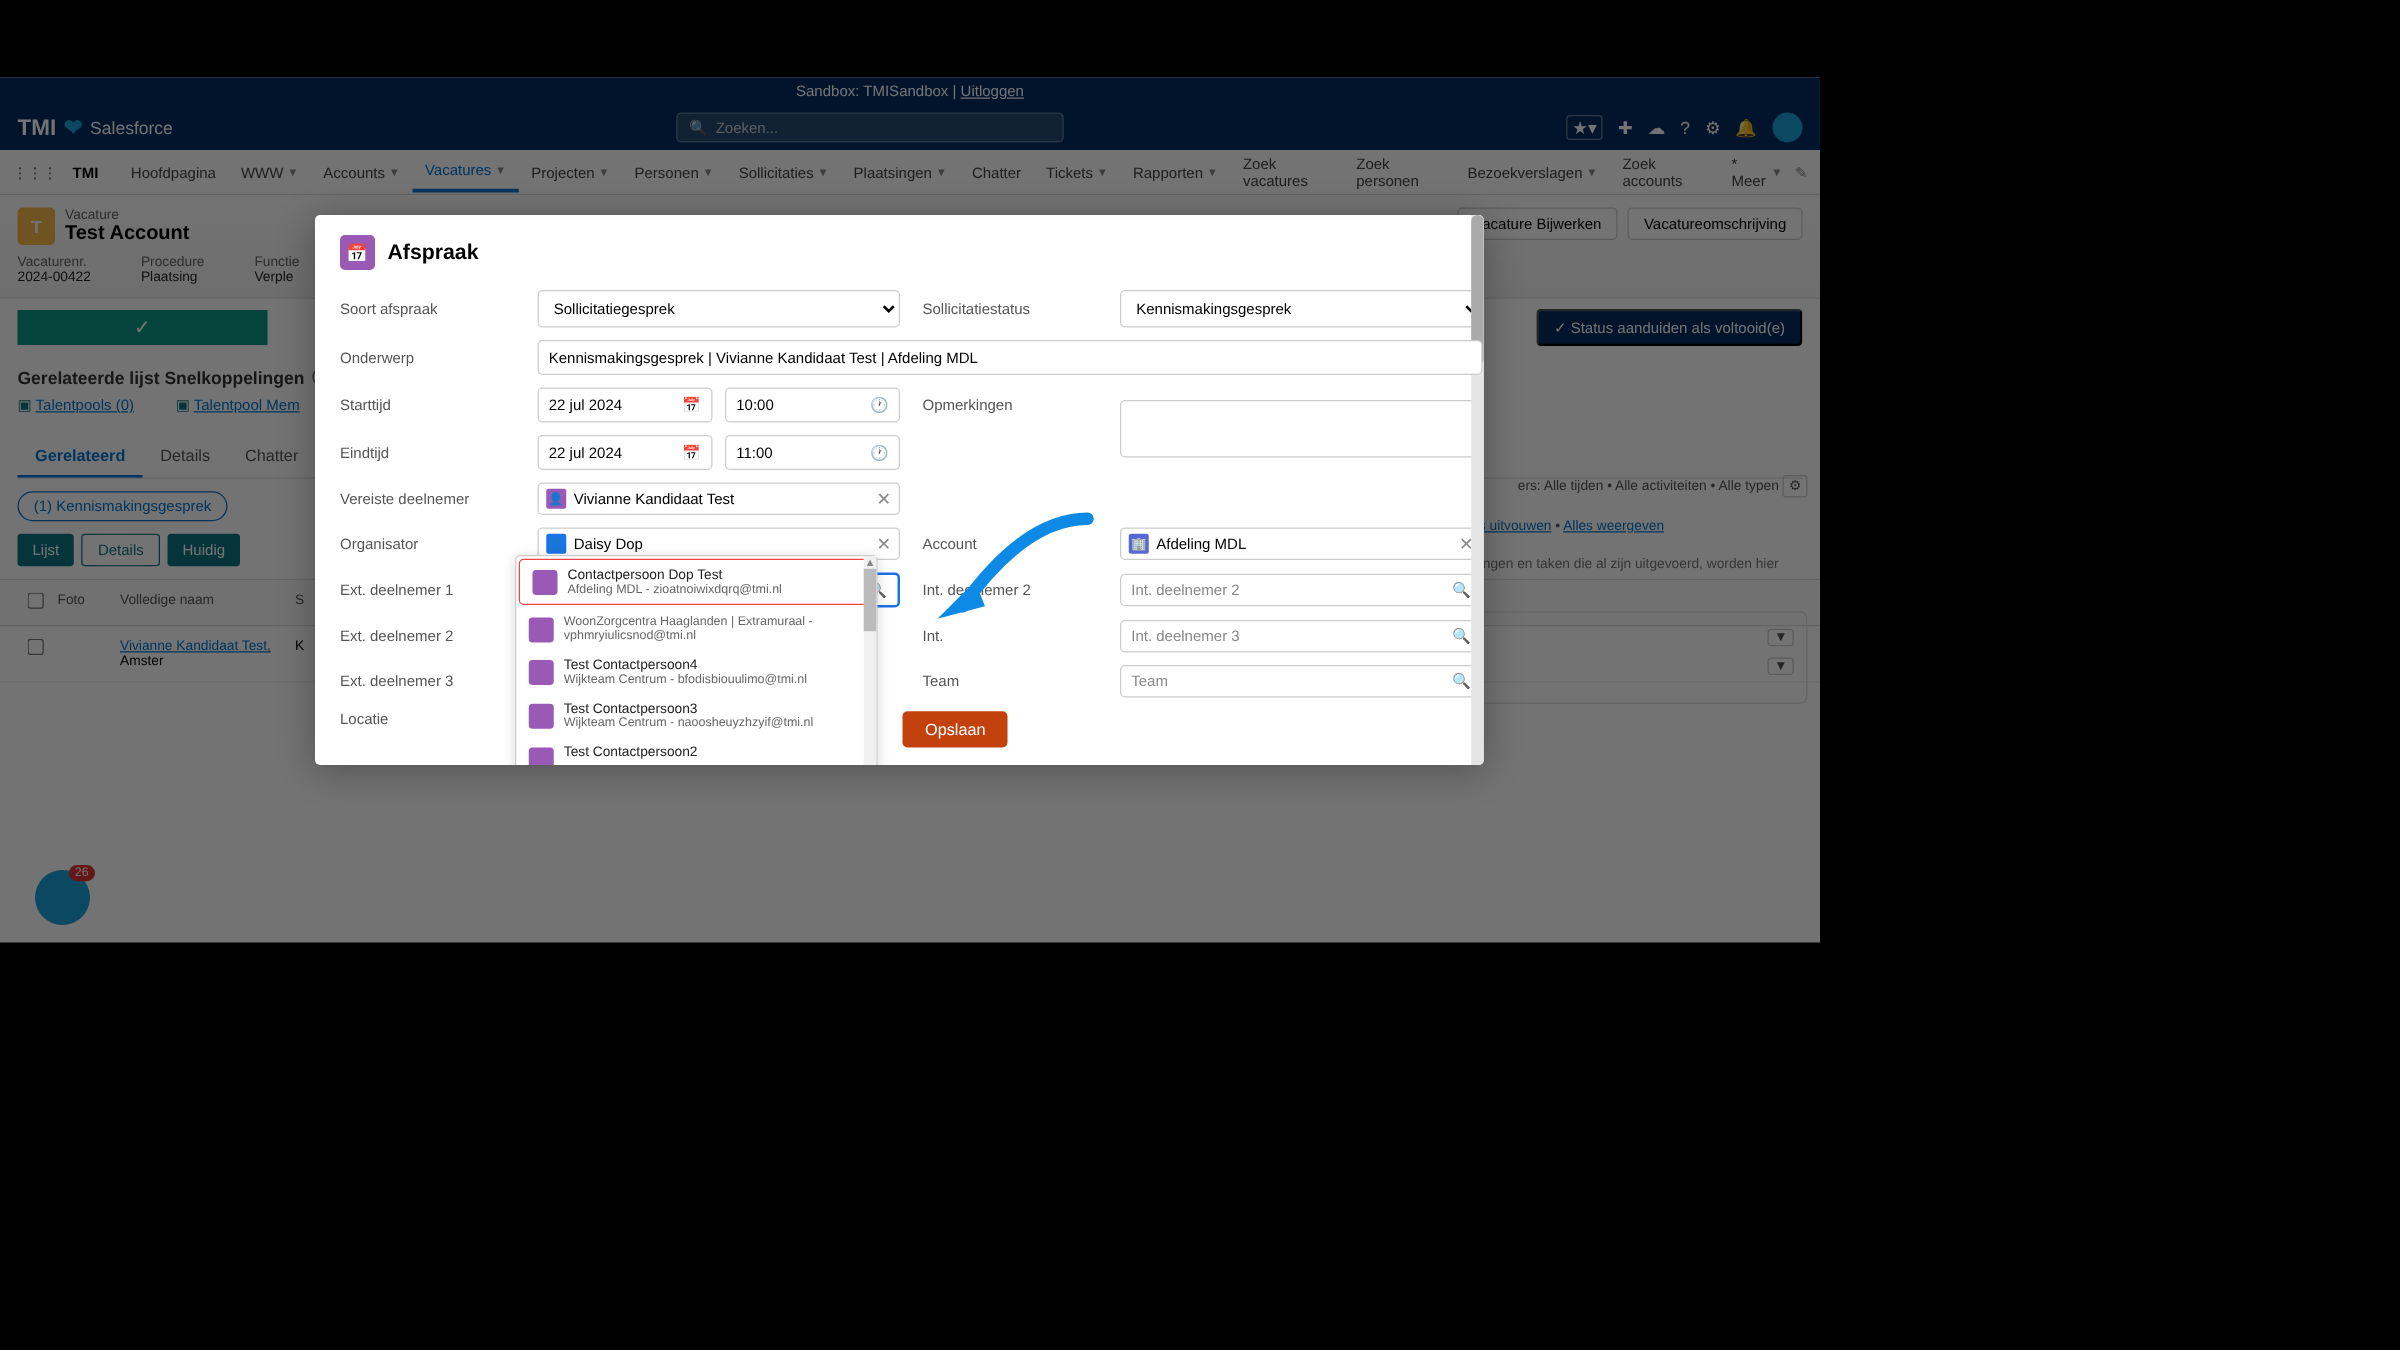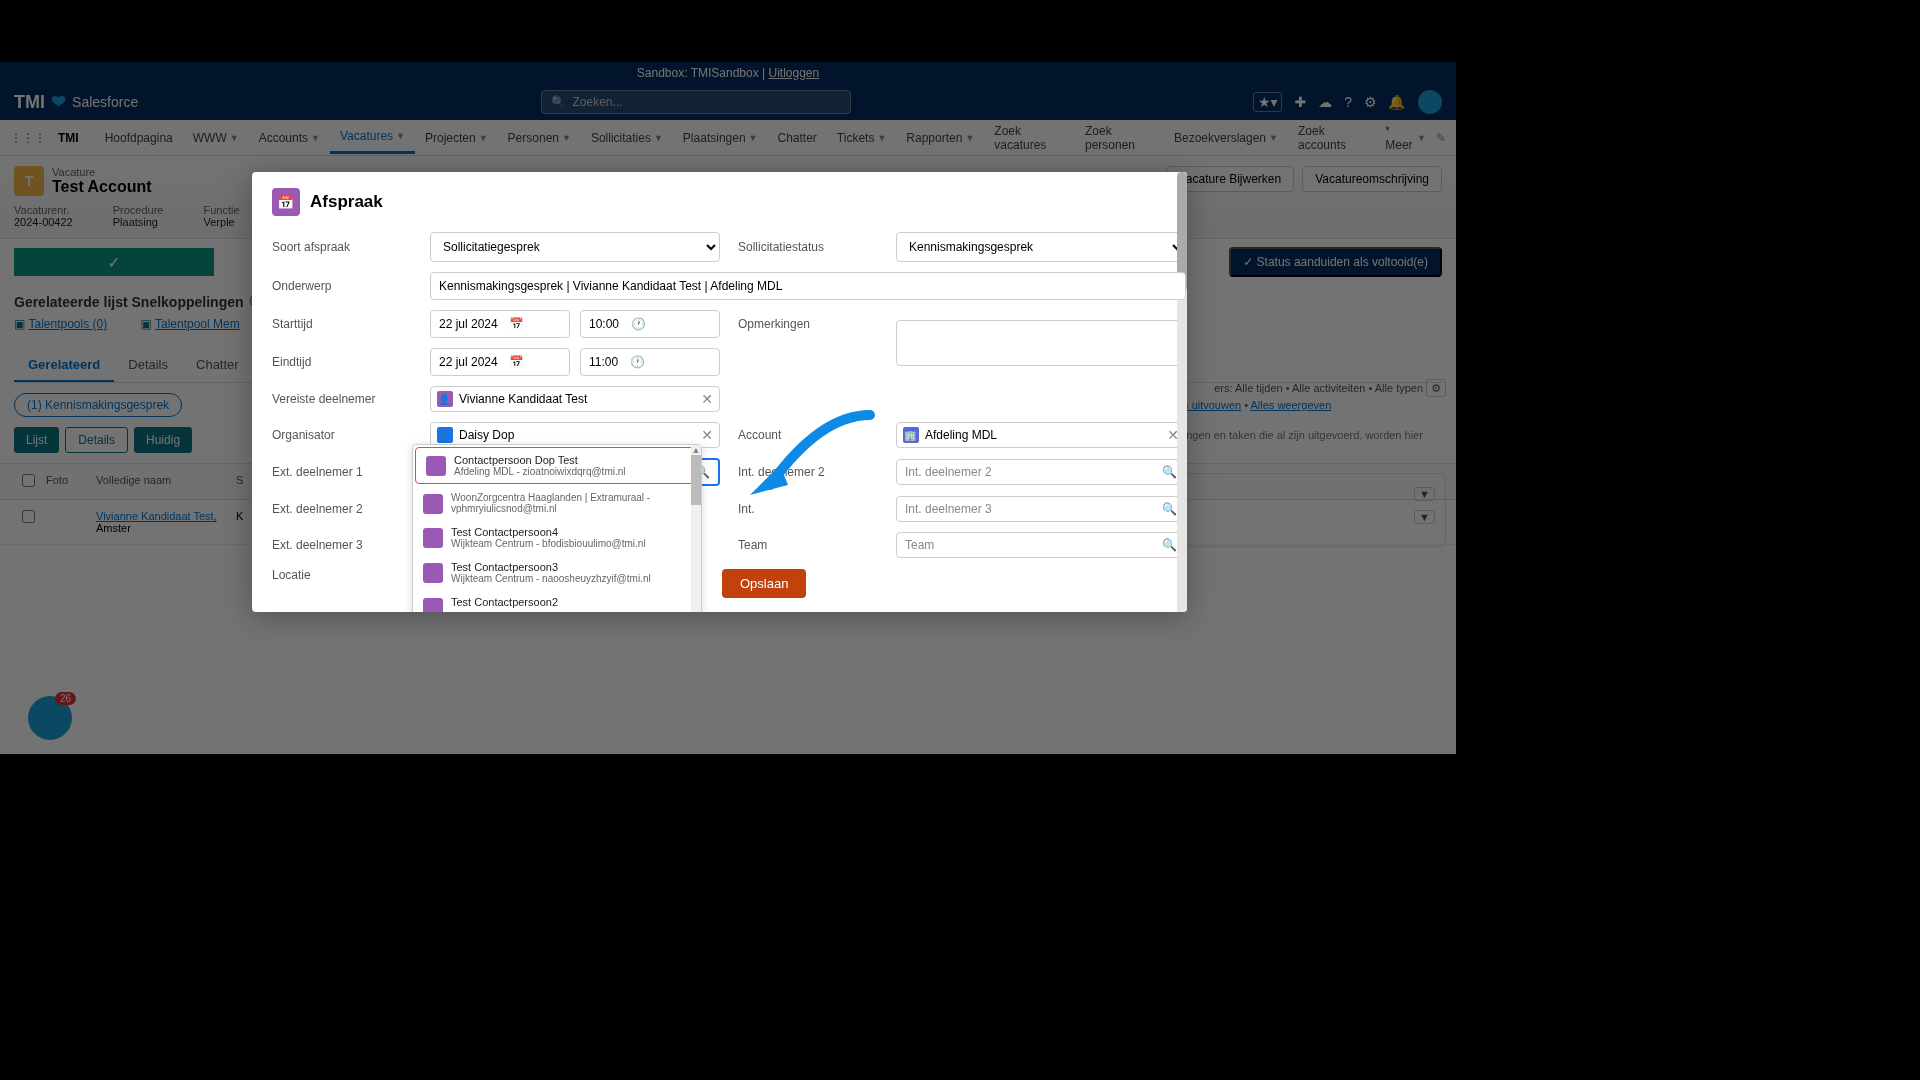--- a/index.html
+++ b/index.html
@@ -45,41 +45,41 @@
 .chip { display: inline-block; border: 1px solid #0176d3; color: #0176d3; border-radius: 14px; padding: 4px 12px; font-size: 12px; margin: 10px 14px; }
 .btn-group { display: flex; gap: 6px; margin: 0 14px 10px; }
 .btn-small { background: #0d7680; color: #fff; border: none; border-radius: 3px; padding: 5px 12px; font-size: 12px; cursor: pointer; }
 .btn-small.secondary { background: #fff; border: 1px solid #0d7680; color: #0d7680; }
 .table-head { display: flex; padding: 6px 14px; font-size: 11px; color: #555; border-bottom: 1px solid #ddd; border-top: 1px solid #ddd; background: #fafafa; }
 .table-head > div { padding: 4px 8px; }
 .table-row { display: flex; padding: 6px 14px; font-size: 11px; border-bottom: 1px solid #eee; }
 .table-row > div { padding: 4px 8px; }
 .table-row a { color: #0176d3; }
 .right-panel { position: absolute; right: 10px; top: 320px; width: 450px; font-size: 11px; color: #555; }
-.right-panel .filters { text-align: right; margin-bottom: 4px; }
+.right-panel .filters { text-align: right; margin-bottom: 20px; }
 .right-panel .links { text-align: center; margin-bottom: 10px; }
 .right-panel a { color: #0176d3; }
 .activity-item { padding: 8px; border: 1px solid #ddd; border-radius: 4px; margin-bottom: 8px; display: flex; justify-content: space-between; }
 .activity-link { color: #0176d3; }
 .empty-state { color: #777; padding: 8px; }
 .sol-panel { border: 1px solid #ddd; border-radius: 6px; padding: 10px; margin-top: 12px; }
 .sol-icon { background: #e53e3e; width: 20px; height: 20px; border-radius: 3px; display: inline-block; vertical-align: middle; margin-right: 6px; }
 .overlay { position: absolute; inset: 0; background: rgba(0,0,0,0.55); z-index: 10; }
 .modal { position: absolute; top: 172px; left: 252px; width: 935px; height: 440px; background: #fff; border-radius: 4px; z-index: 20; overflow: hidden; box-shadow: 0 4px 30px rgba(0,0,0,0.3); }
 .modal-scroll { position: absolute; right: 0; top: 0; bottom: 0; width: 10px; background: #e5e5e5; }
 .modal-scroll-thumb { background: #aaa; width: 100%; height: 120px; border-radius: 5px; }
 .modal-header { display: flex; align-items: center; gap: 10px; padding: 16px 20px; }
 .modal-icon { width: 28px; height: 28px; background: #9b59b6; border-radius: 4px; display: flex; align-items: center; justify-content: center; color: #fff; font-size: 14px; }
 .modal-title { font-size: 17px; font-weight: 600; }
 .modal-body { padding: 0 20px; display: grid; grid-template-columns: 140px 290px 140px 290px; gap: 10px 18px; align-items: center; font-size: 12px; }
 .fld-label { color: #555; font-size: 12px; }
 .fld-input { width: 100%; border: 1px solid #ccc; border-radius: 4px; padding: 6px 8px; font-size: 12px; background: #fff; position: relative; }
 .fld-select { width: 100%; border: 1px solid #ccc; border-radius: 4px; padding: 6px 8px; font-size: 12px; background: #fff; }
 .date-time-row { display: flex; gap: 10px; }
-.date-time-row .fld-input { flex: 1; display: flex; align-items: center; gap: 12px; }
+.date-time-row .fld-input { flex: 1; display: flex; justify-content: space-between; align-items: center; }
 .pill-input { display: flex; align-items: center; gap: 6px; border: 1px solid #ccc; border-radius: 4px; padding: 4px 6px; background: #fff; }
 .pill-icon { width: 16px; height: 16px; border-radius: 2px; display: inline-flex; align-items: center; justify-content: center; font-size: 10px; color: #fff; }
 .pill-icon.purple { background: #9b59b6; }
 .pill-icon.blue { background: #1a73e8; }
 .pill-close { margin-left: auto; color: #888; cursor: pointer; font-size: 14px; }
 .search-input { display: flex; align-items: center; border: 2px solid #1a73e8; border-radius: 4px; padding: 5px 8px; background: #fff; }
 .search-input input { border: none; outline: none; flex: 1; font-size: 12px; }
 .search-input .magnify { color: #888; }
 .lookup-input { display: flex; align-items: center; border: 1px solid #ccc; border-radius: 4px; padding: 5px 8px; background: #fff; color: #888; justify-content: space-between; }
 .textarea { border: 1px solid #ccc; border-radius: 4px; height: 46px; resize: both; }

